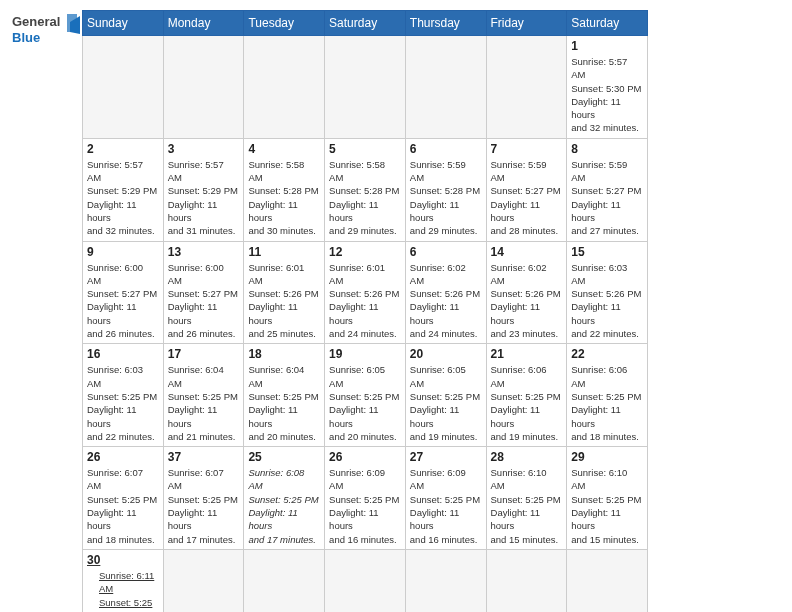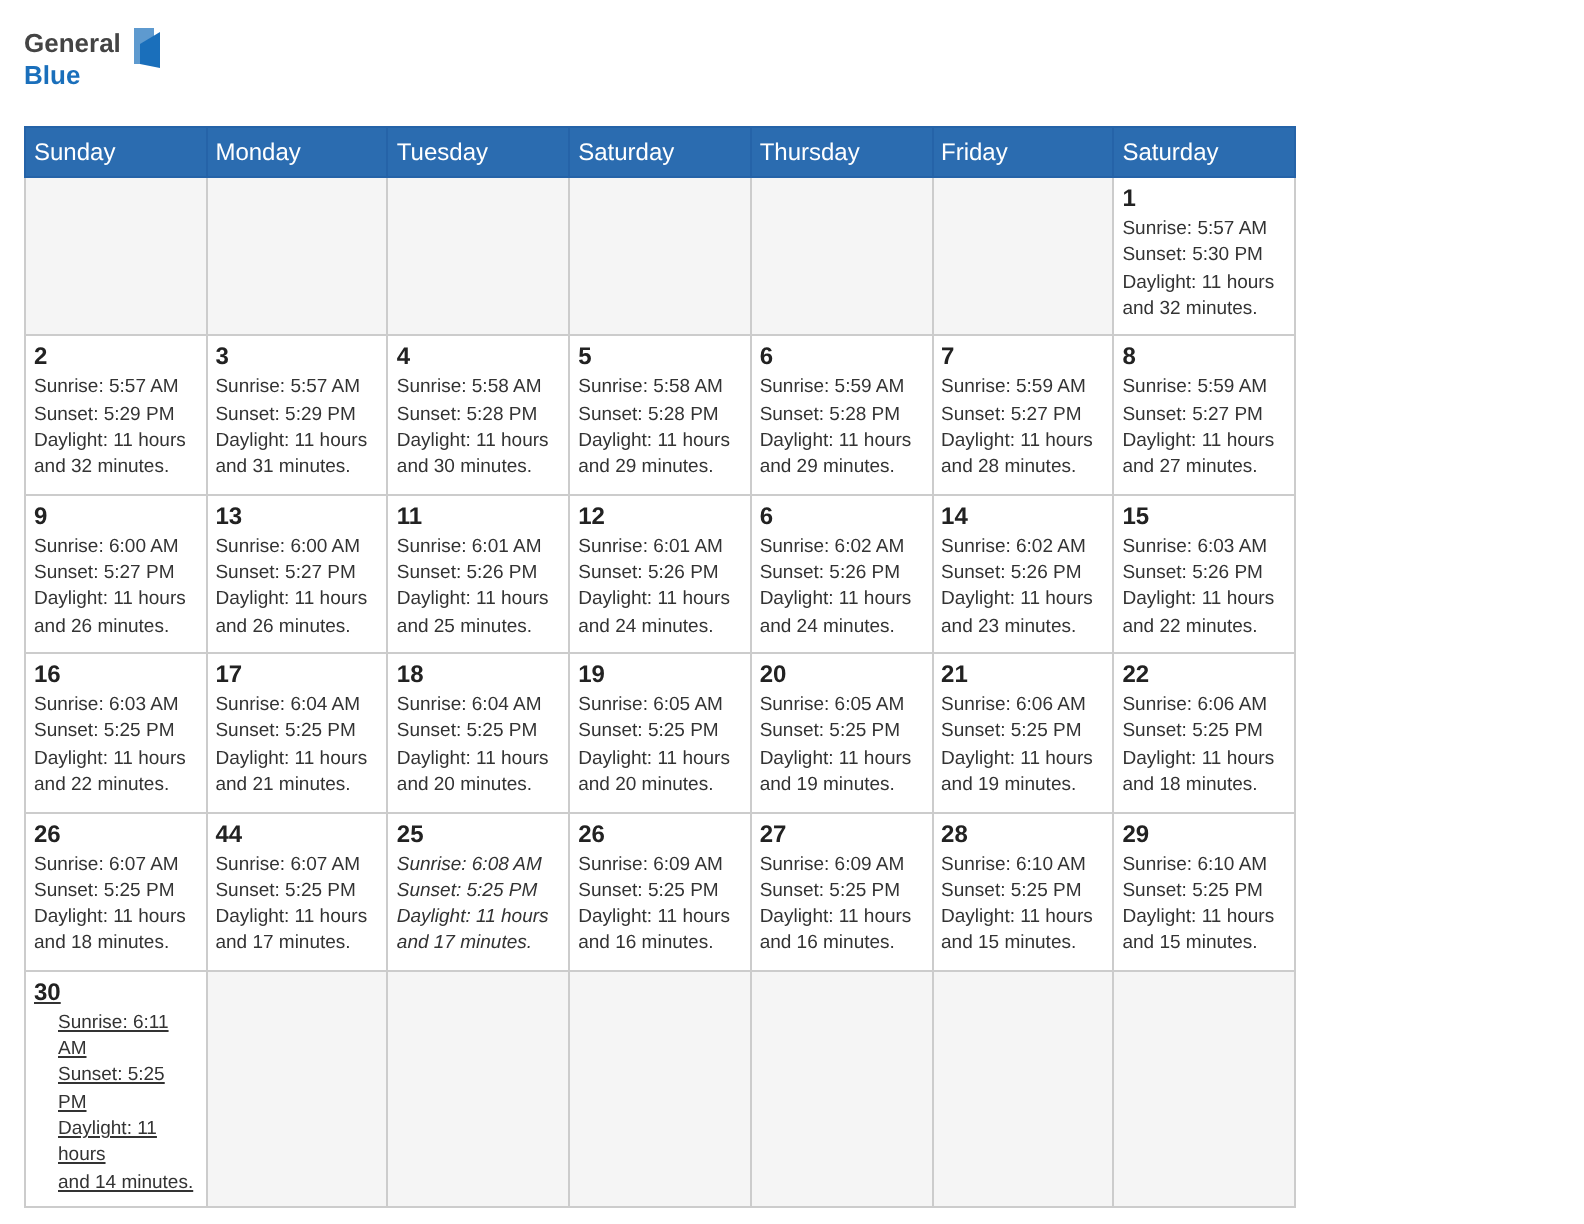--- a/index.html
+++ b/index.html
@@ -7,21 +7,21 @@
       width: 792px;
       height: 612px;
       font-family: Arial, sans-serif;
       background: #fff;
       overflow: hidden;
     }
     .page {
       width: 660px;
       height: 612px;
       display: flex;
-      flex-direction: column;
+      flex-direction: row;
       padding: 10px 12px 8px 12px;
     }
     .header {
       display: flex;
       justify-content: space-between;
       align-items: flex-start;
       margin-bottom: 8px;
     }
     .logo {
       display: flex;
@@ -288,21 +288,21 @@
         </tr>
         <tr>
           <td>
             <span class="day-number">26</span>
             <div class="day-info" style="white-space: pre-line;">Sunrise: 6:07 AM
 Sunset: 5:25 PM
 Daylight: 11 hours
 and 18 minutes.</div>
           </td>
           <td>
-            <span class="day-number">44</span>
+            <span class="day-number">37</span>
             <div class="day-info" style="white-space: pre-line;">Sunrise: 6:07 AM
 Sunset: 5:25 PM
 Daylight: 11 hours
 and 17 minutes.</div>
           </td>
           <td>
             <span class="day-number">25</span>
             <div class="day-info" style="white-space: pre-line; font-style: italic;">Sunrise: 6:08 AM
 Sunset: 5:25 PM
 Daylight: 11 hours

